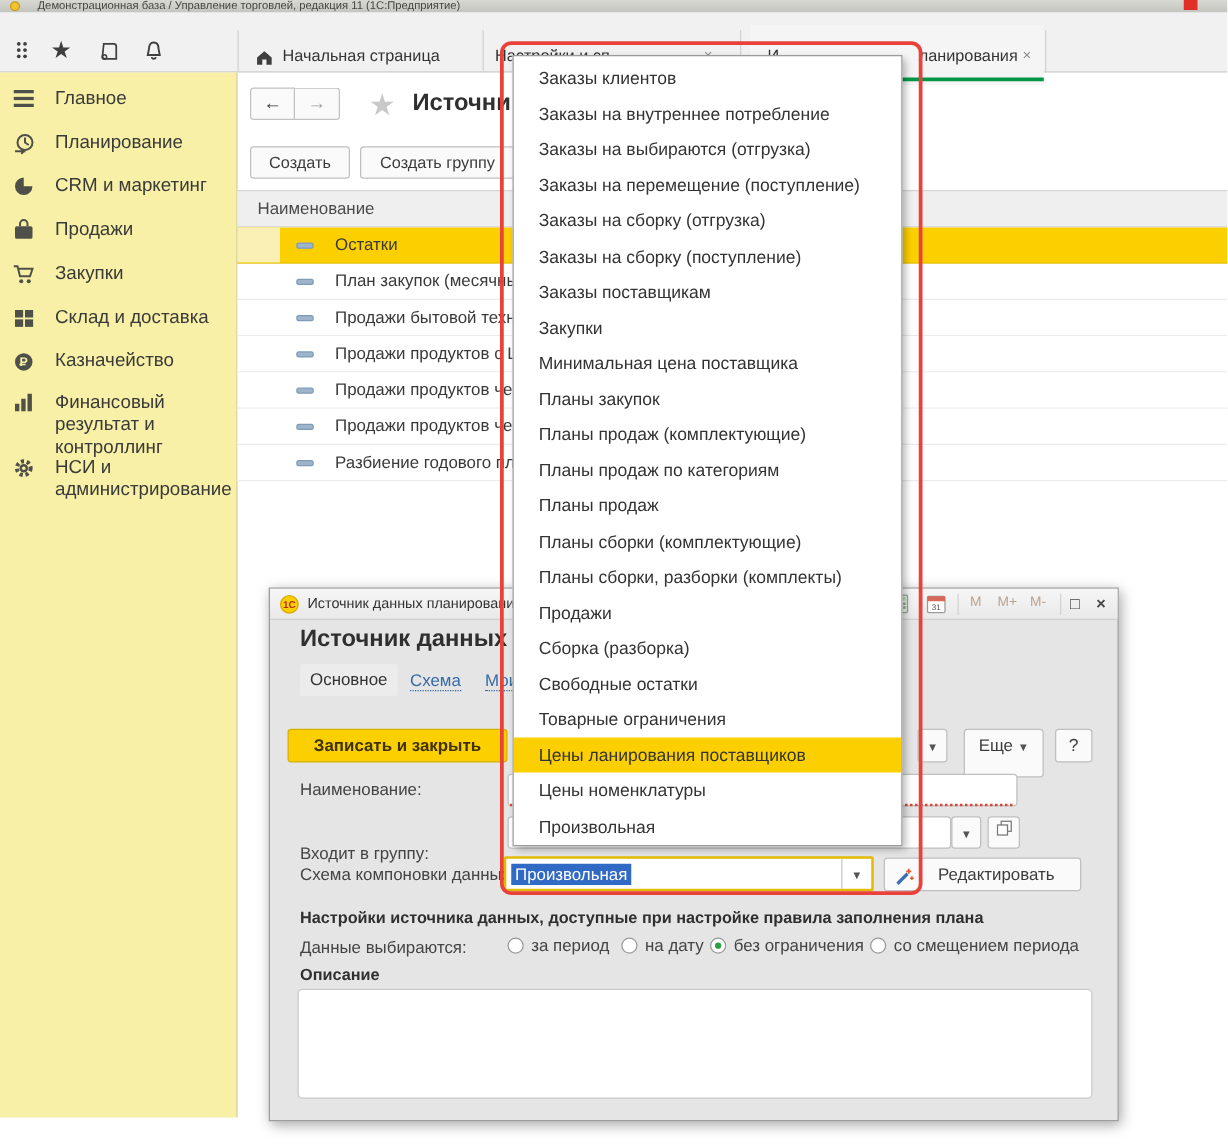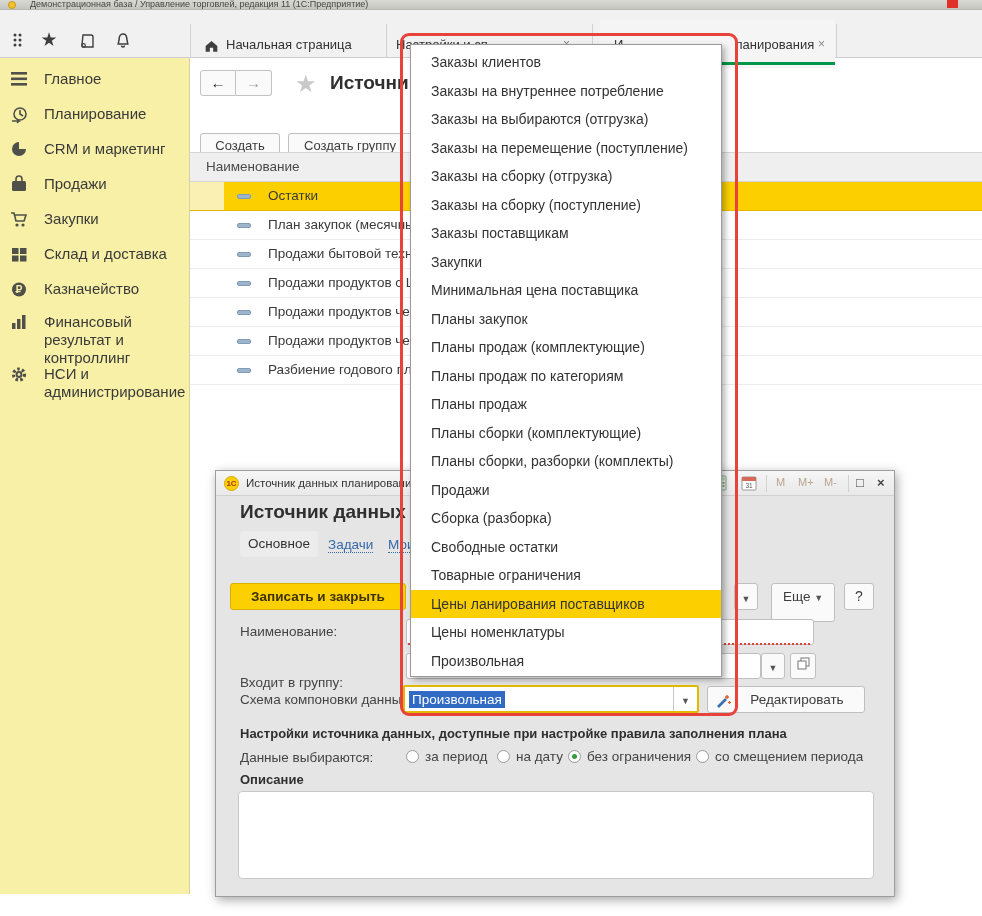--- a/index.html
+++ b/index.html
@@ -25,21 +25,21 @@
   
   .sidebar { left:0; top:58px; width:190px; height:836px; background:#f7f0a6; border-right:1px solid #d8d2a0; }
   .sbitem { position:absolute; left:0; width:190px; font-size:15px; color:#3a3a3a; cursor:default; }
   .sbitem .lab { position:absolute; left:44px; top:0; width:140px; line-height:18px; }
   .sbitem svg { position:absolute; left:10px; top:0; }
 
   
   .navbtn { position:absolute; top:70px; width:36px; height:26px; background:#fafafa; border:1px solid #c2c2c2; font-size:15px; text-align:center; line-height:24px; }
   .pgstar { position:absolute; left:295px; top:70px; font-size:24px; color:#c9c9c9; }
   .pgtitle { position:absolute; left:330px; top:72px; font-size:19px; font-weight:600; color:#2f2f2f; white-space:nowrap; }
-  .btn { background:#fafafa; border:1px solid #bfbfbf; border-radius:3px; font-size:13px; color:#3c3c3c; text-align:center;margin-top:16px; }
+  .btn { background:#fafafa; border:1px solid #bfbfbf; border-radius:3px; font-size:13px; color:#3c3c3c; text-align:center; }
   .thead { left:190px; top:152px; width:792px; height:30px; background:#efefef; border-top:1px solid #d5d5d5; border-bottom:1px solid #d5d5d5; font-size:13.5px; color:#4a4a4a; line-height:28px; padding-left:16px; }
   .trow { position:absolute; left:190px; width:792px; height:29px; border-bottom:1px solid #ebebeb; font-size:13.5px; line-height:28px; background:#fff; }
   .trow.sel { background:#fcd000; border-bottom:1px solid #e2bb00; }
   .trow .pale { position:absolute; left:0; top:0; width:34px; height:100%; background:#faf0b4; }
   .rowico { position:absolute; left:47px; top:12px; width:14px; height:5px; border-radius:2px; background:#9db4ca; border:1px solid #7e9cb8; }
   .trow .cap { position:absolute; left:78px; white-space:nowrap; }
 
   
   .dialog { left:215px; top:470px; width:680px; height:427px; background:#e5e5e5; border:1px solid #9d9d9d; box-shadow:2px 3px 10px rgba(0,0,0,.35); z-index:10; }
   .dtitle { position:absolute; left:0; top:0; width:100%; height:25px; background:linear-gradient(#f6f6f6,#e9e9e9); border-bottom:1px solid #d0d0d0; font-size:11.5px; color:#333; }
@@ -288,21 +288,21 @@
       <span class="memo" style="left:582px;">M+</span>
       <span class="memo" style="left:608px;">M-</span>
       <span class="vsep" style="left:632px; top:4px; height:17px;"></span>
       <span class="winctl" style="left:640px;">□</span>
       <span class="winctl" style="left:661px; font-weight:bold;">×</span>
     </div>
 
     <div class="dheading">Источник данных пл</div>
 
     <div class="dtab-main">Основное</div>
-    <span class="dlink" style="left:112px;">Задачи</span>
+    <span class="dlink" style="left:112px;">Схема</span>
     <span class="dlink" style="left:172px;">Мои</span>
 
     <div class="ybtn">Записать и закрыть</div>
     <div class="carebox" style="left:518px; top:112px; width:24px; height:27px; line-height:25px;"><span class="caret">▼</span></div>
     <div class="carebox" style="left:555px; top:112px; width:64px; height:39px; line-height:25px; font-size:13.5px; color:#3c3c3c;"><span>Еще</span> <span class="caret">▼</span></div>
     <div class="carebox" style="left:628px; top:112px; width:30px; height:27px; line-height:25px; font-size:14px; color:#3c3c3c;">?</div>
 
     <span class="flabel" style="top:153px;">Наименование:</span>
     <div class="finput" style="left:190px; top:148px; width:408px; height:26px;"></div>
     <div style="position:absolute; left:192px; top:172px; width:402px; border-top:2px dotted #e04438;"></div>

